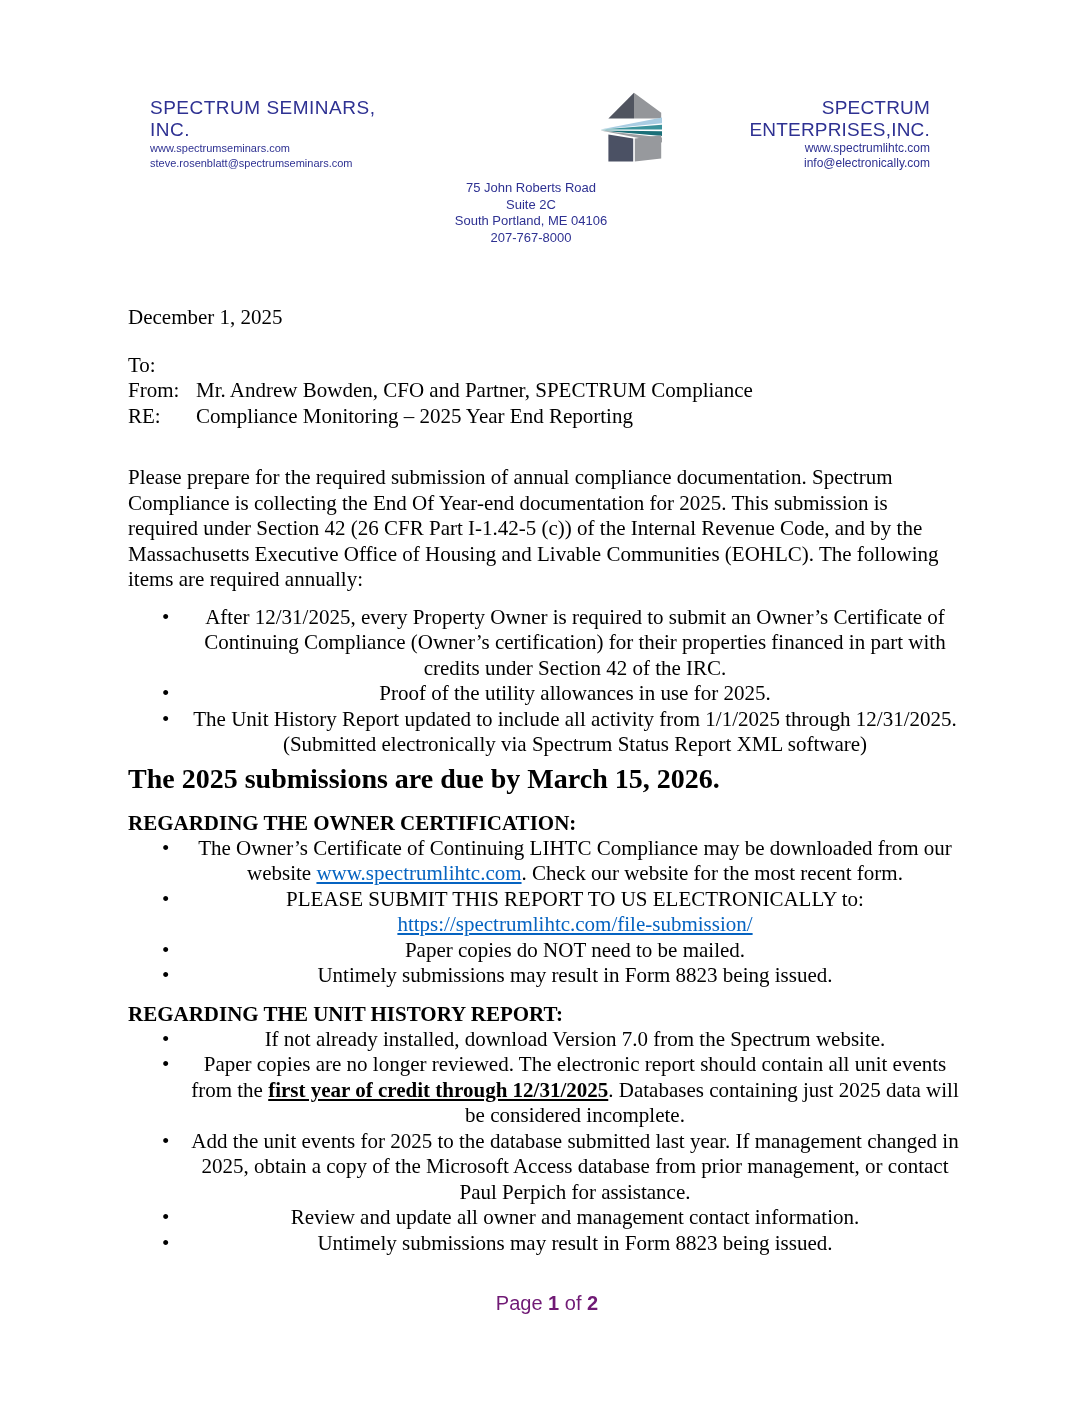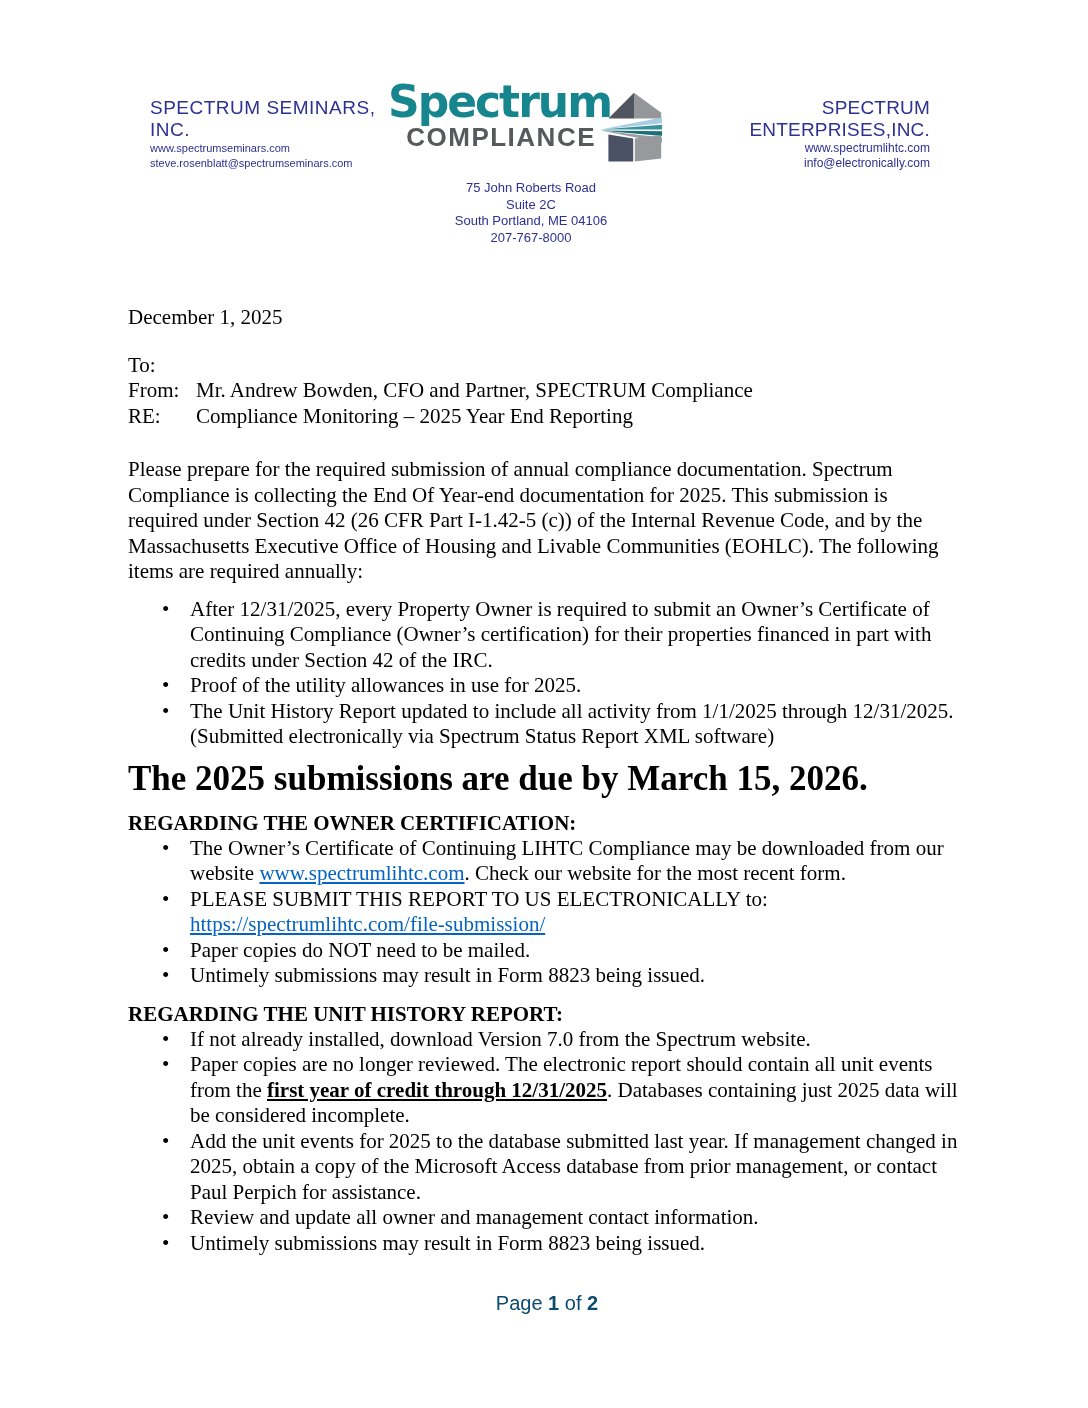--- a/index.html
+++ b/index.html
@@ -53,68 +53,64 @@
 
   
   .content {
     position: absolute; left: 128px; top: 305px; width: 832px;
     font-size: 21px; line-height: 25.5px;
   }
   .date-line { margin-bottom: 0; }
   .meta-block { margin-top: 22px; }
   .meta-row { display: flex; }
   .meta-label { width: 68px; flex: 0 0 68px; }
-  .intro-par { margin-top: 28px; }
+  .intro-par { margin-top: 36px; }
 
   ul.bullets { list-style: none; margin-top: 12px; }
-  ul.bullets li { position: relative; padding-left: 62px; }
+  ul.bullets li { position: relative; padding-left: 62px; text-align: center; }
   ul.bullets li::before {
     content: "\2022";
     position: absolute; left: 34px; top: 0;
     font-size: 21px;
   }
   ul.tight { margin-top: 0; }
 
   .due-heading {
-    margin-top: 12px;
-    font-weight: 700; font-size: 35px; line-height: 34px;
+    margin-top: 4px;
+    font-weight: 700; font-size: 28px; line-height: 34px;
   }
   .section-heading {
     margin-top: 14px;
     font-weight: 700; font-size: 21px; line-height: 26px;
   }
   .section-heading.second { margin-top: 12px; }
 
   .link { color: #0563C1; text-decoration: underline; cursor: pointer; }
   .bold { font-weight: 700; }
   .bold-underline { font-weight: 700; text-decoration: underline; }
 
   
   .footer {
     position: absolute; left: 0; top: 1292px; width: 100%;
     text-align: center;
     font-family: "Liberation Sans", sans-serif;
-    font-size: 20px; color: #0c4a6e; padding-left: 6px;
+    font-size: 20px; color: #701a75; padding-left: 6px;
   }
 </style>
 </head>
 <body>
 
 <div class="page">
 
   <div class="hdr-left">
     <div class="org-title">SPECTRUM SEMINARS, INC.</div>
     <div class="org-line">www.spectrumseminars.com</div>
     <div class="org-line">steve.rosenblatt@spectrumseminars.com</div>
   </div>
 
-  <div class="logo-text">
-    <div class="logo-word">Spectrum</div>
-    <div class="logo-sub">COMPLIANCE</div>
-  </div>
   <div class="logo-house">
     <svg width="72" height="92" viewBox="0 0 90 95" aria-hidden="true">
       <polygon points="13,38 45,6 45,38" fill="#50545F"></polygon>
       <polygon points="45,6 79,31 79,38 45,38" fill="#94969A"></polygon>
       <polygon points="3,52 80,37 80,44" fill="#A9CDE3"></polygon>
       <polygon points="3,52 80,46 80,52" fill="#3A929B"></polygon>
       <polygon points="3,53 80,54 80,60" fill="#1A6F78"></polygon>
       <polygon points="3,53 80,62 80,68" fill="#9B9DA1"></polygon>
       <polygon points="13,58 44,63 44,92 13,92" fill="#4B5164"></polygon>
       <polygon points="46,63 79,59 79,88 46,92" fill="#97999D"></polygon>

